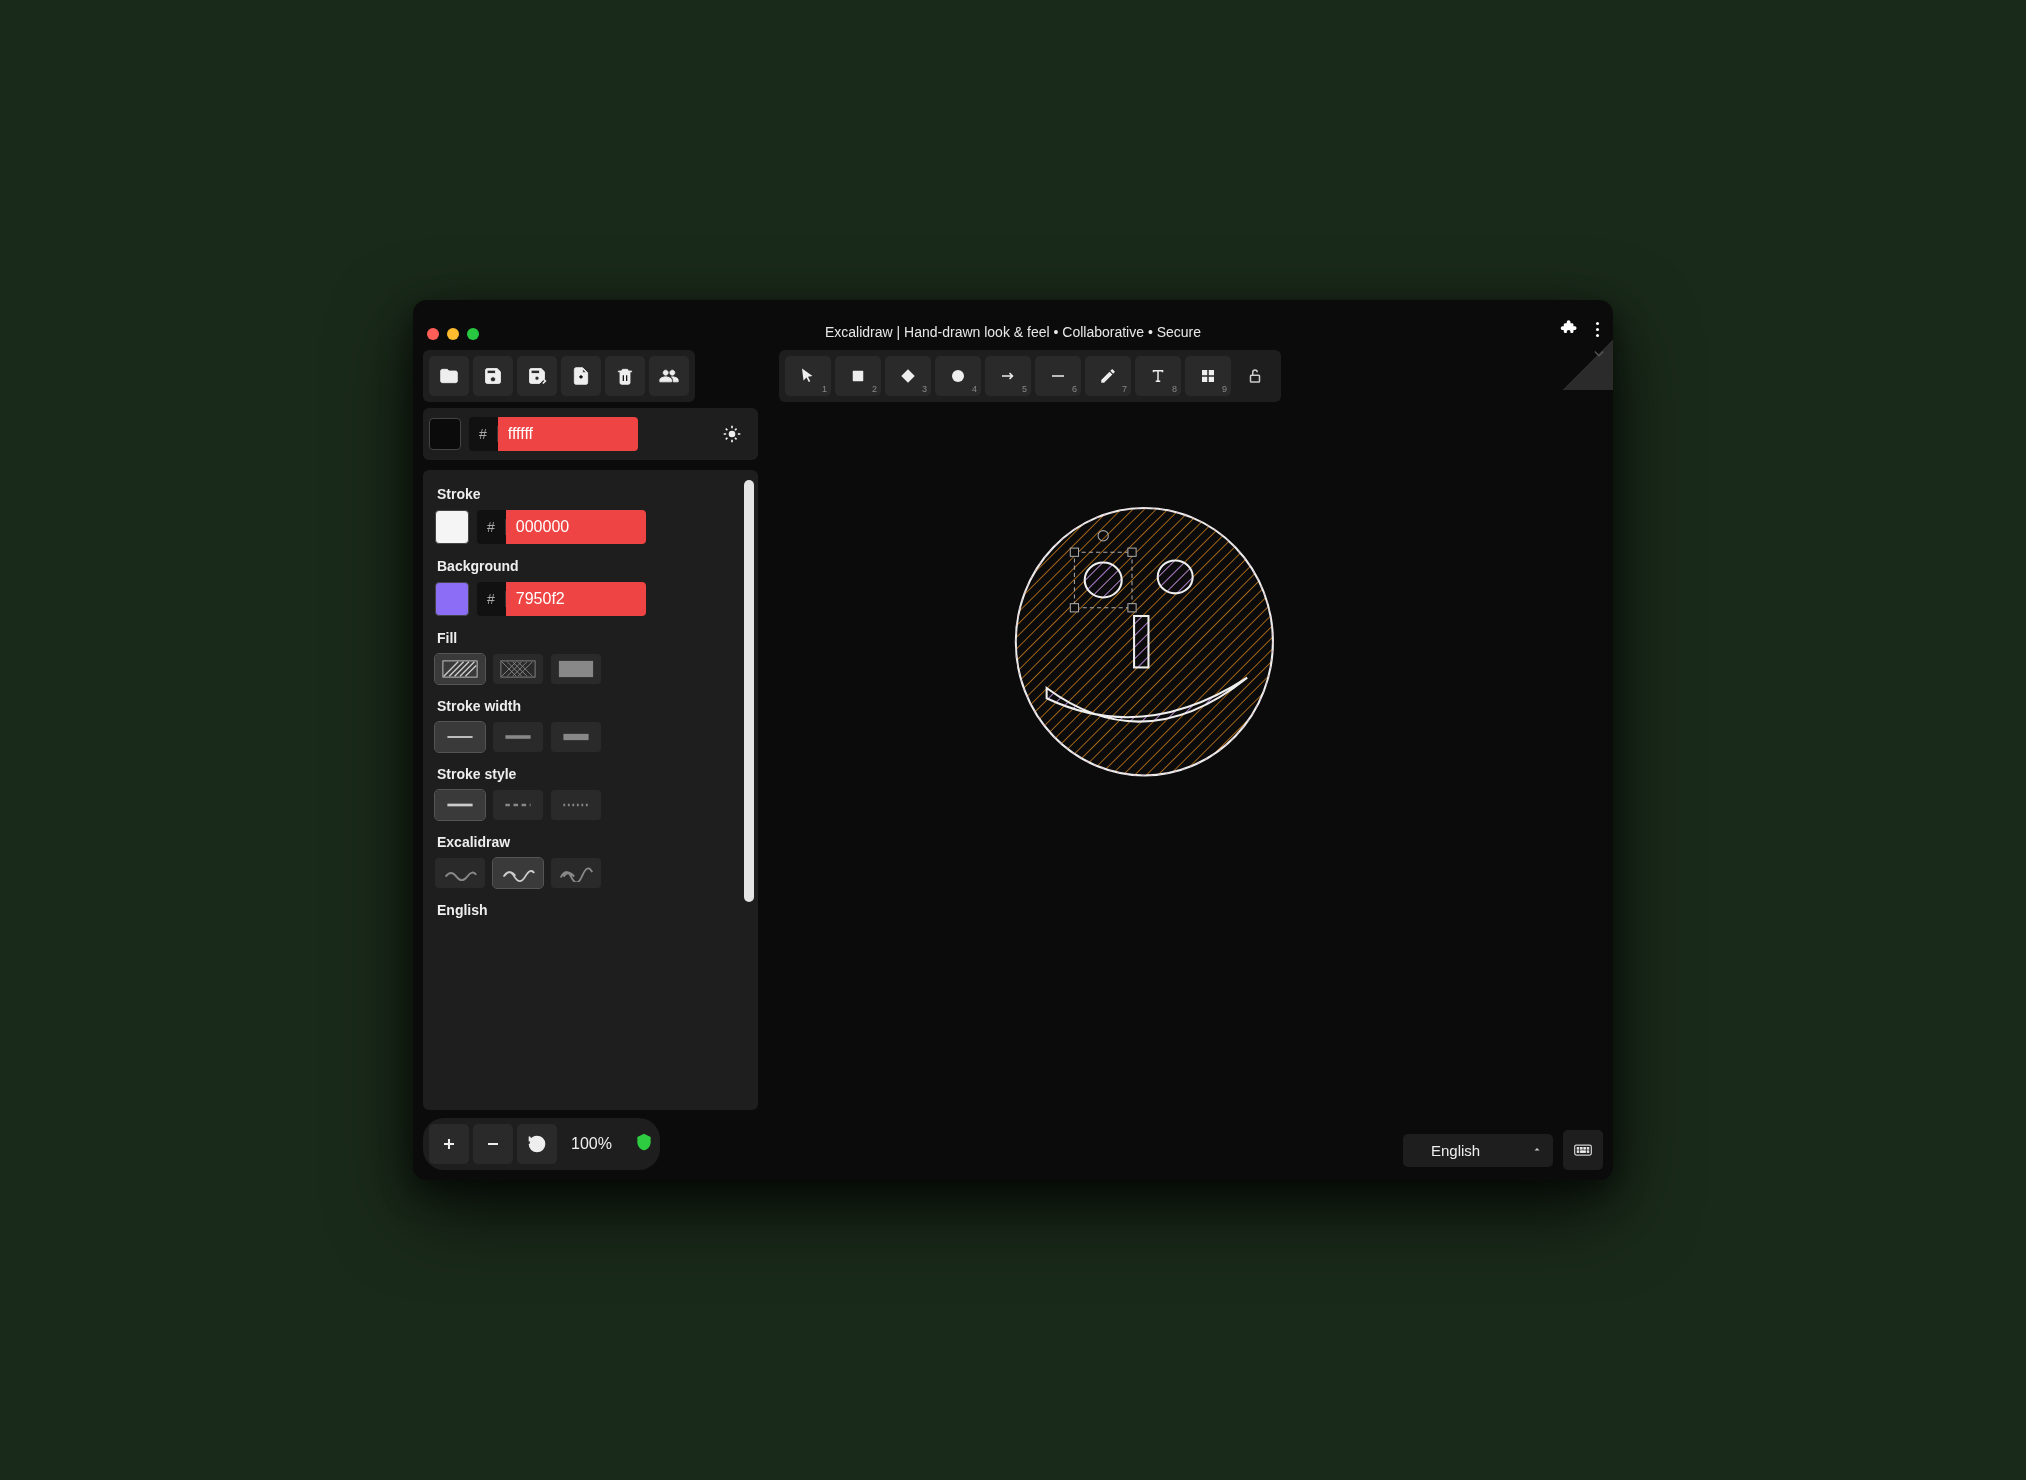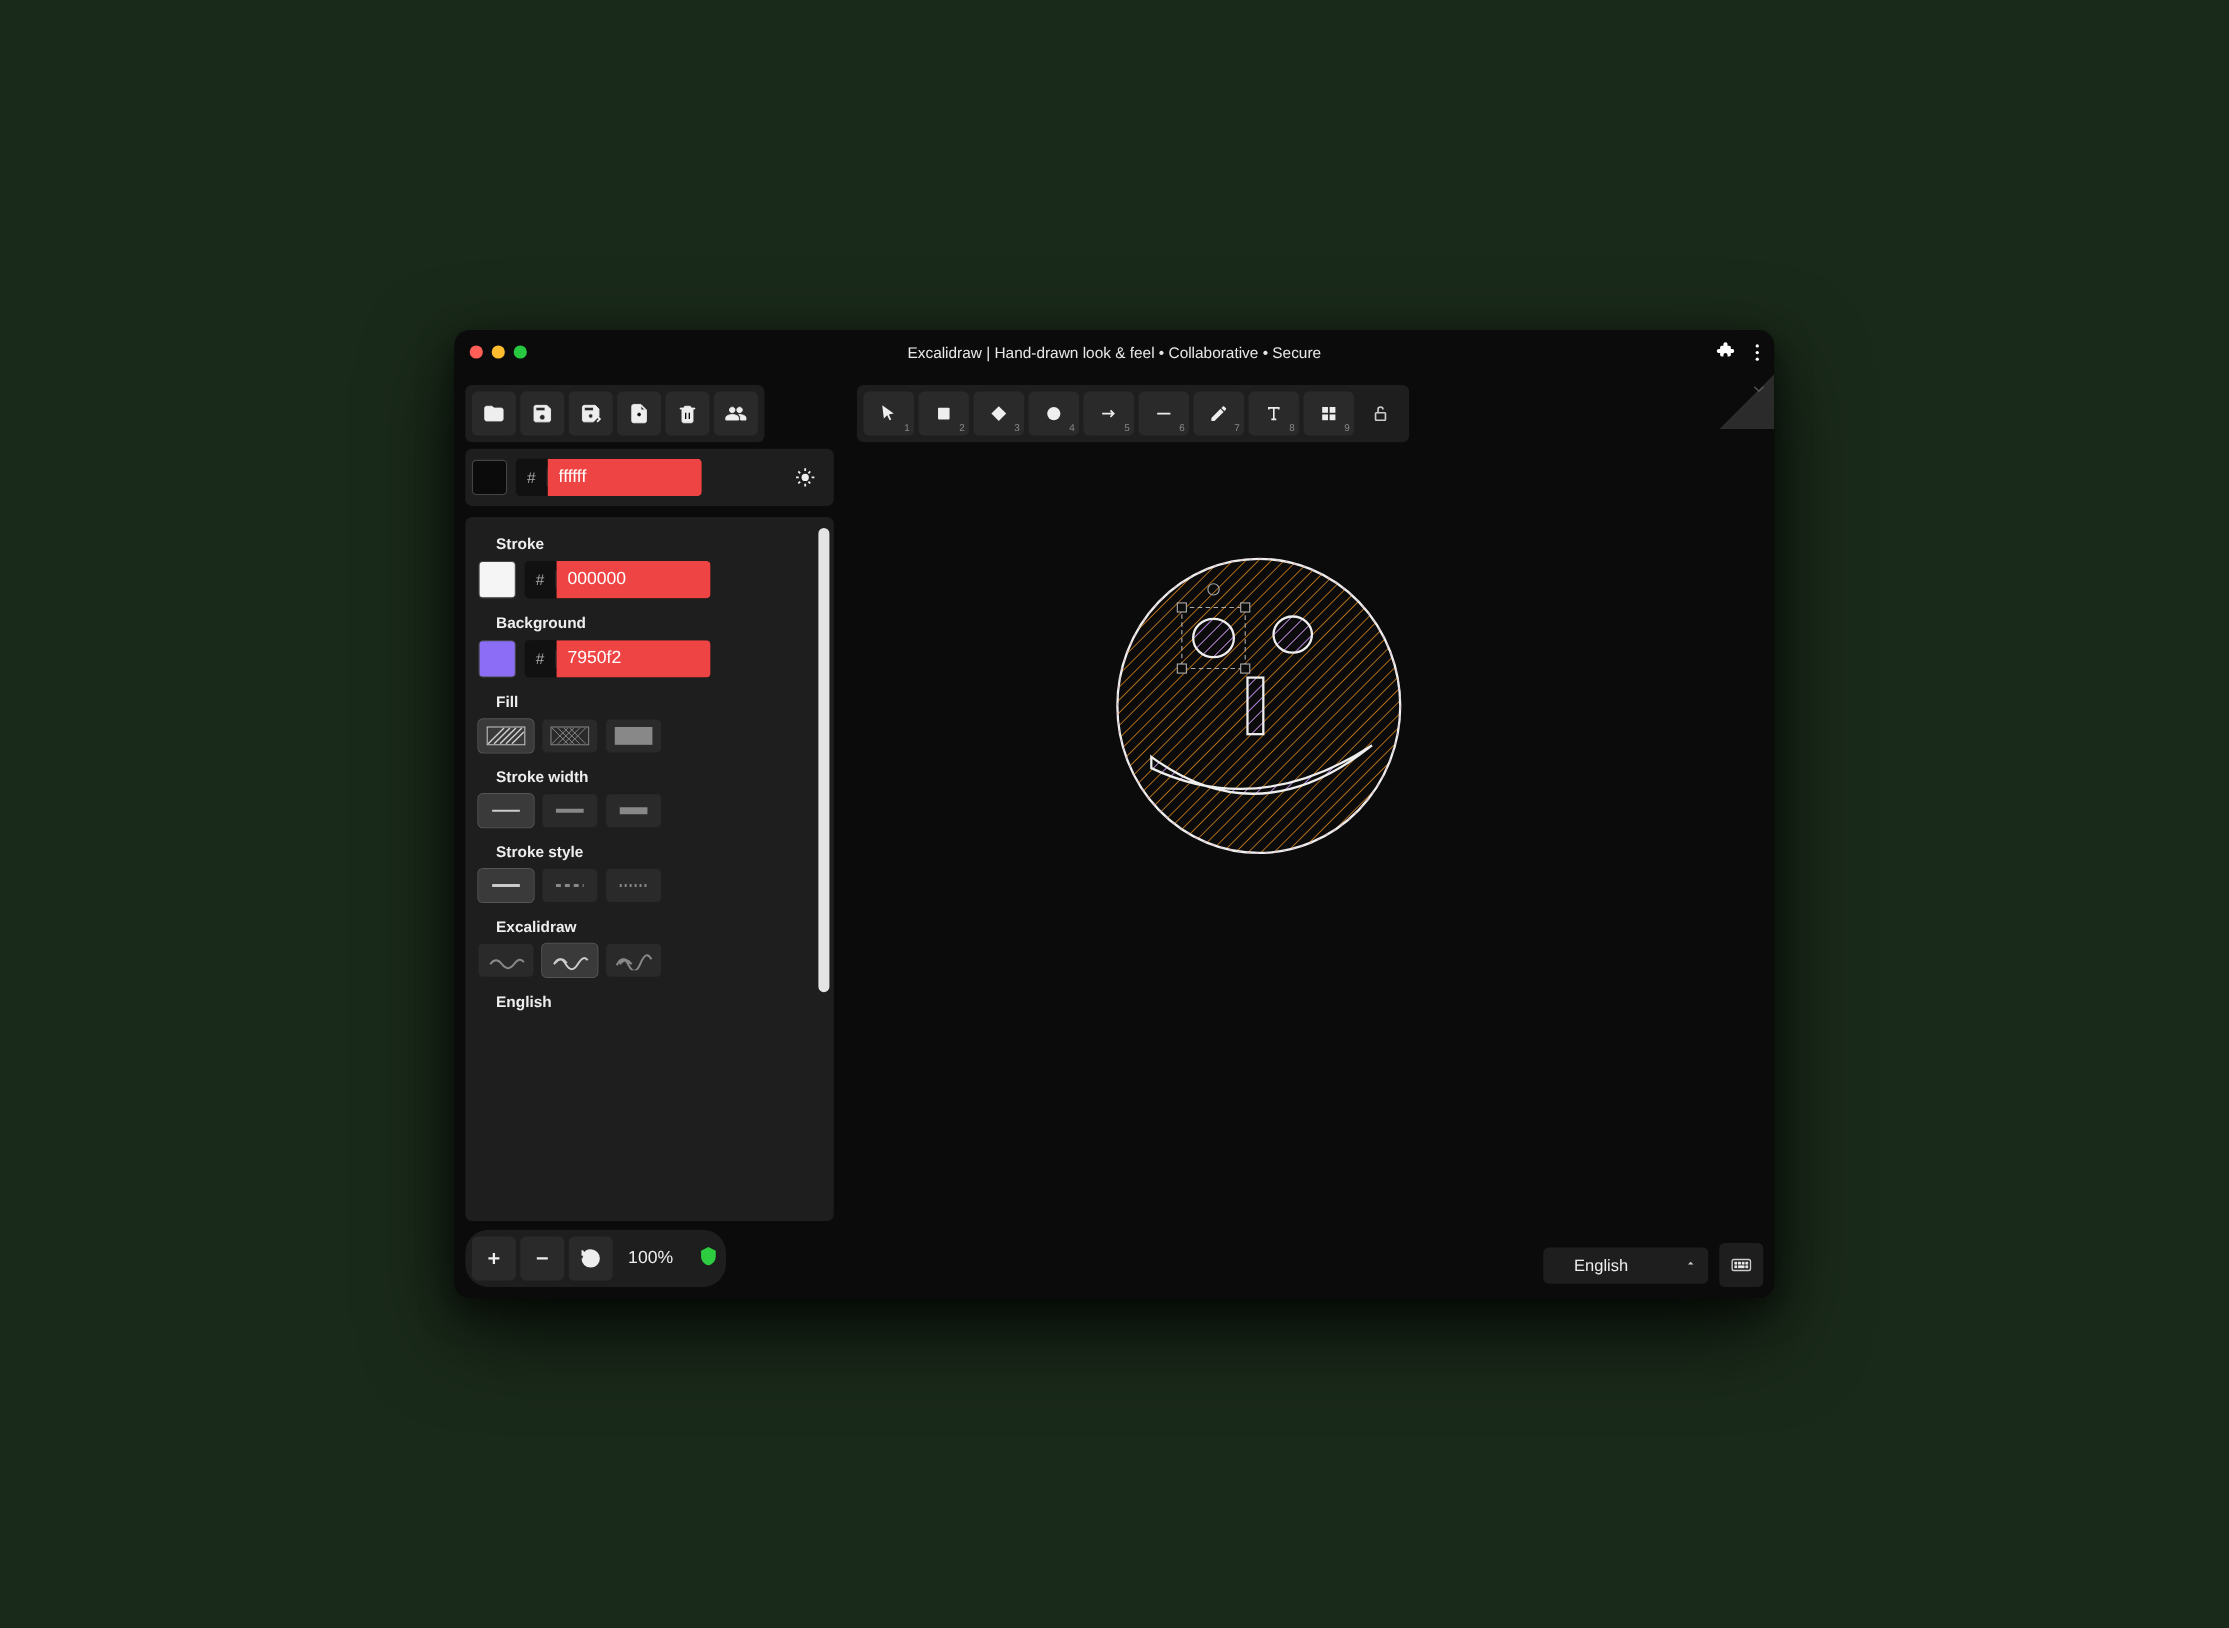--- a/index.html
+++ b/index.html
@@ -20,21 +20,21 @@
     box-shadow: 0 30px 80px rgba(0,0,0,0.7), 0 10px 30px rgba(0,0,0,0.5);
     overflow: hidden;
     display: flex;
     flex-direction: column;
     position: relative;
   }
   
   .titlebar {
     height: 40px;
     display: flex;
-    align-items: center;
+    align-items: flex-end;
     padding: 0 14px;
     position: relative;
   }
   .traffic { display: flex; gap: 8px; }
   .traffic span { width: 12px; height: 12px; border-radius: 50%; display: block; }
   .tl-red { background: #ff5f57; }
   .tl-yellow { background: #febc2e; }
   .tl-green { background: #28c840; }
   .title {
     position: absolute; left: 0; right: 0;
@@ -91,21 +91,21 @@
   .lock-btn { background:transparent; width:40px; }
 
   
   .props {
     position:absolute; left:10px; top:130px; bottom:70px; width:335px;
     background:#1e1e1e; border-radius:6px; padding:12px 14px 12px 12px;
     overflow:hidden;
   }
   .props-scroll { position:absolute; right:4px; top:10px; bottom:10px; width:10px; }
   .props-scroll .thumb { position:absolute; top:0; left:0; right:0; height:68%; background:#e4e4e4; border-radius:5px; }
-  .prop-label { color:#eee; font-size:14px; font-weight:600; margin:4px 16px 8px; }
+  .prop-label { color:#eee; font-size:14px; font-weight:600; margin:4px 2px 8px; }
   .row { display:flex; gap:8px; align-items:center; margin-bottom:14px; flex-wrap:wrap; }
   .opt-btn {
     width:50px; height:30px; border-radius:4px; background:#2a2a2a;
     display:flex; align-items:center; justify-content:center; cursor:pointer;
   }
   .opt-btn.active { background:#3a3a3a; outline:1px solid #555; }
   .opt-btn svg { width:38px; height:18px; }
 
   
   .bottombar {

